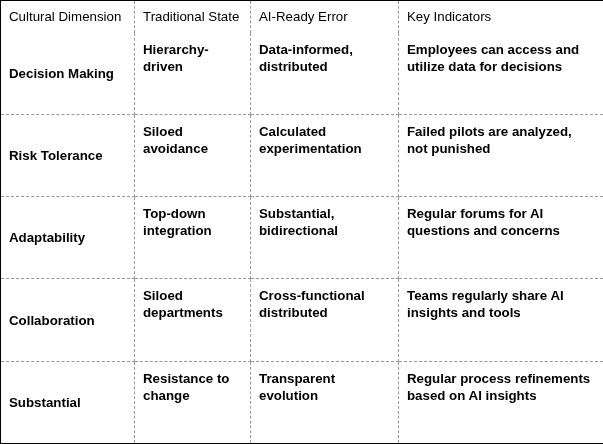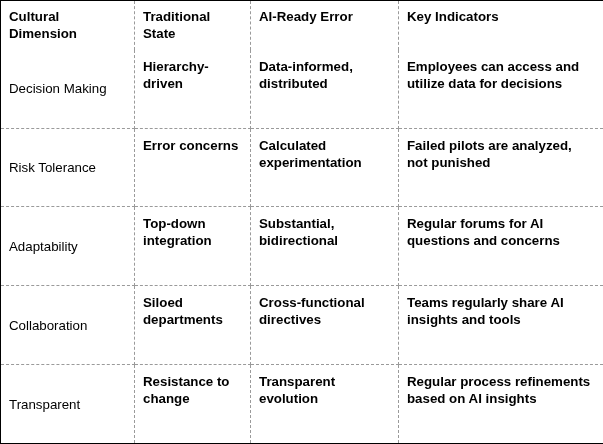--- a/index.html
+++ b/index.html
@@ -44,25 +44,25 @@
   }
   table.culture-table th:last-child,
   table.culture-table td:last-child {
     border-right: none;
   }
   table.culture-table tr:last-child th,
   table.culture-table tr:last-child td {
     border-bottom: none;
   }
   table.culture-table thead th {
-    font-weight: bold;
+    font-weight: normal;
     padding-top: 7px;
   }
   table.culture-table tbody td.rowhead {
-    font-weight: normal;
+    font-weight: bold;
   }
   
   table.culture-table tbody td.rowhead {
     vertical-align: middle;
   }
   table.culture-table tbody tr td {
     vertical-align: top;
   }
   table.culture-table tbody tr.tall td {
     vertical-align: top;
@@ -92,37 +92,37 @@
     </thead>
     <tbody>
       <tr>
         <td class="rowhead">Decision Making</td>
         <td>Hierarchy-driven</td>
         <td>Data-informed, distributed</td>
         <td>Employees can access and utilize data for decisions</td>
       </tr>
       <tr>
         <td class="rowhead">Risk Tolerance</td>
-        <td>Error concerns</td>
+        <td>Siloed avoidance</td>
         <td>Calculated experimentation</td>
         <td>Failed pilots are analyzed, not punished</td>
       </tr>
       <tr>
         <td class="rowhead">Adaptability</td>
         <td>Top-down integration</td>
         <td>Substantial, bidirectional</td>
         <td>Regular forums for AI questions and concerns</td>
       </tr>
       <tr>
         <td class="rowhead">Collaboration</td>
         <td>Siloed departments</td>
-        <td>Cross-functional directives</td>
+        <td>Cross-functional distributed</td>
         <td>Teams regularly share AI insights and tools</td>
       </tr>
       <tr class="tall">
-        <td class="rowhead">Transparent</td>
+        <td class="rowhead">Substantial</td>
         <td>Resistance to change</td>
         <td>Transparent evolution</td>
         <td>Regular process refinements based on AI insights</td>
       </tr>
     </tbody>
   </table>
 </div>
 
 </body></html>

